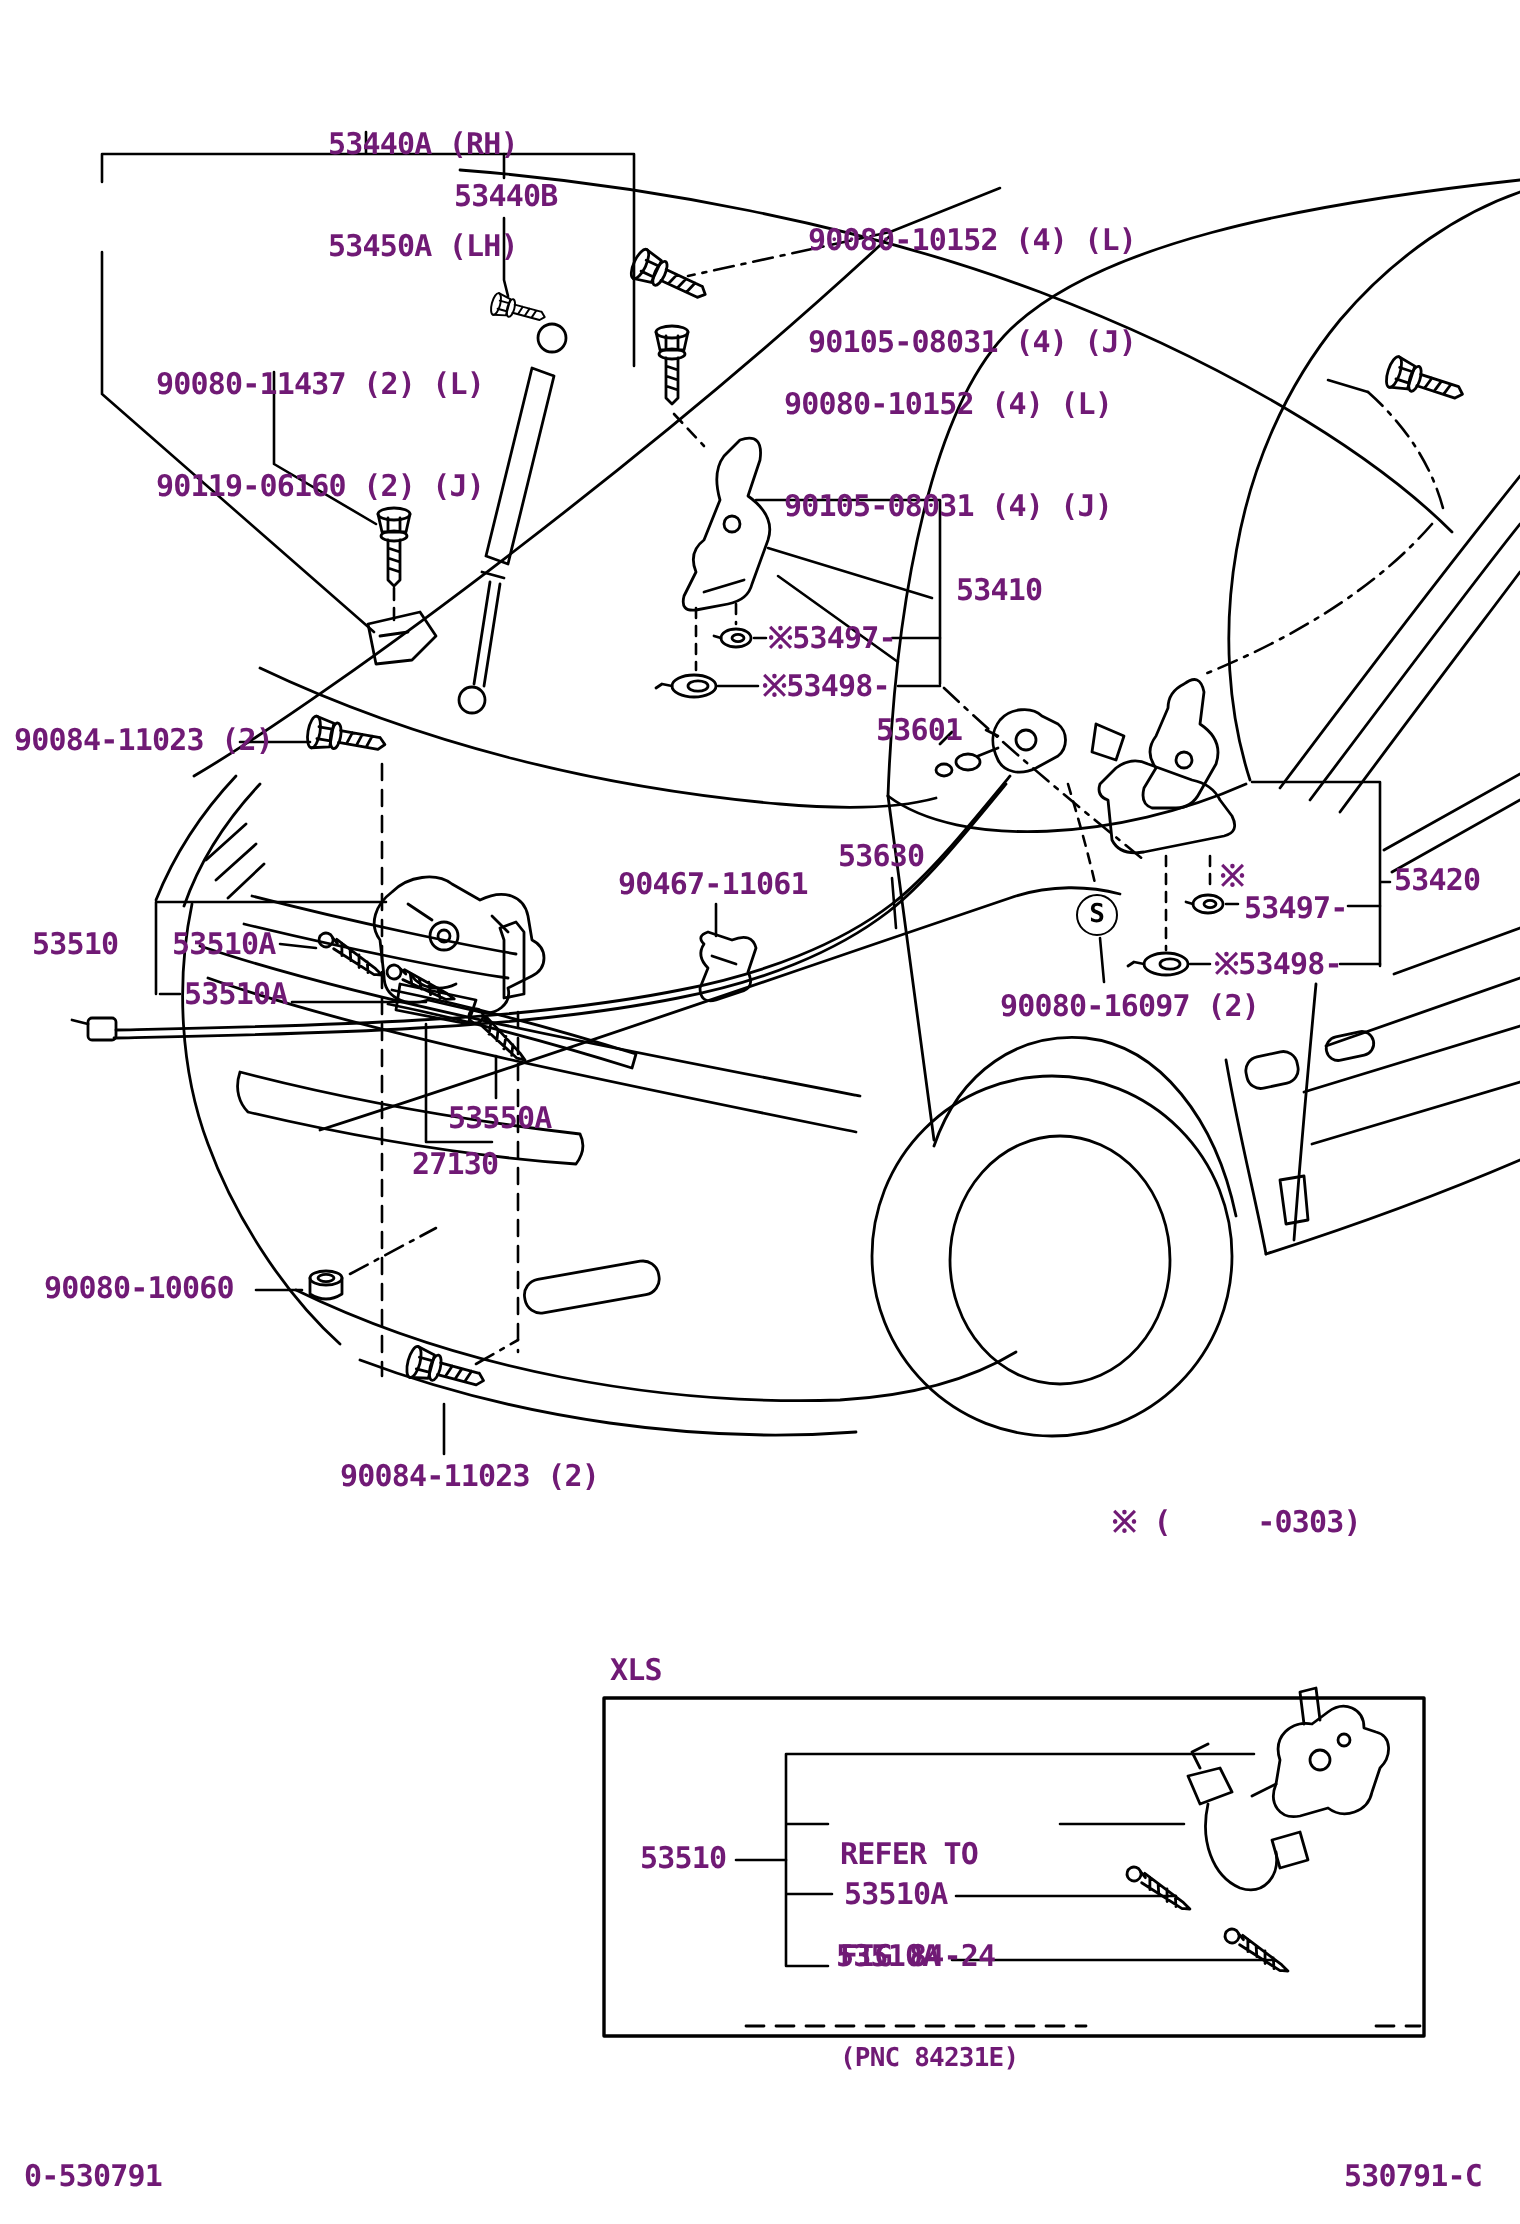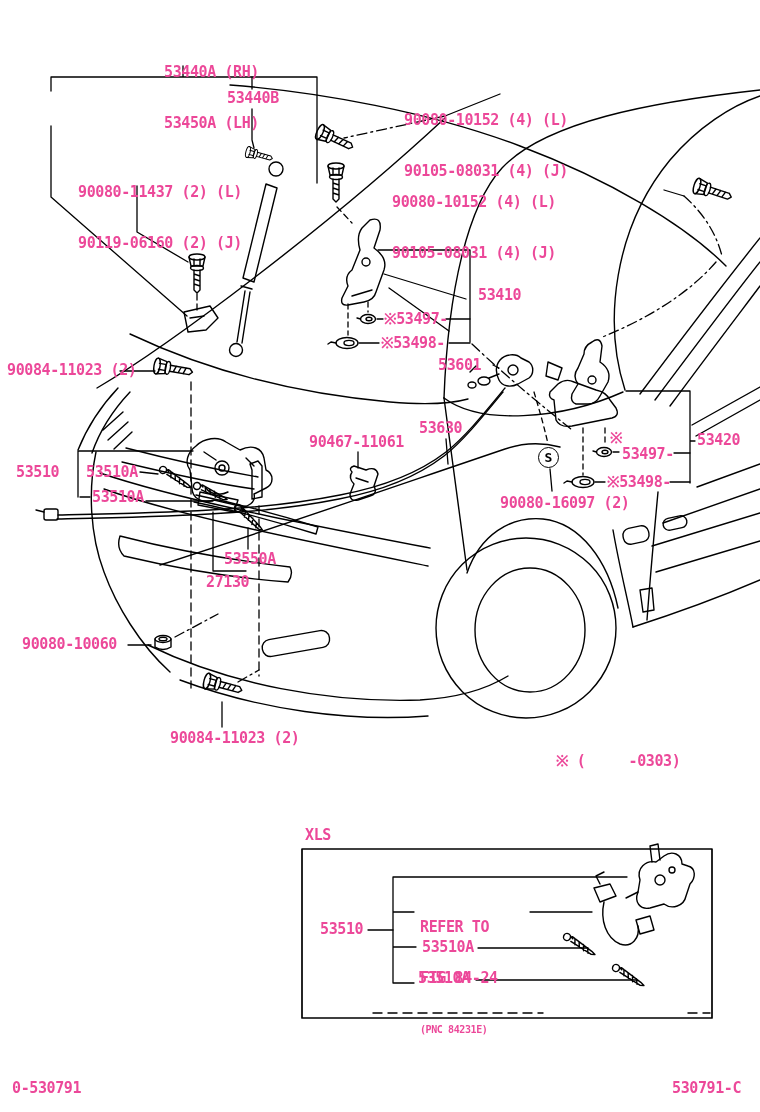--- a/index.html
+++ b/index.html
@@ -1,19 +1,19 @@
 <!DOCTYPE html>
 <html><head>
 <meta charset="utf-8">
 <style>
   html,body{margin:0;padding:0;background:#ffffff;}
   #page{position:relative;width:760px;height:1112px;background:#fff;overflow:hidden;
         font-family:"DejaVu Sans Mono",monospace;}
   svg{position:absolute;left:0;top:0;}
-  .lbl{position:absolute;font:700 15px "DejaVu Sans Mono",monospace;color:#ec4899;
+  .lbl{position:absolute;font:700 15px "DejaVu Sans Mono",monospace;color:#701a75;
        letter-spacing:-0.4px;line-height:17px;white-space:pre;}
   .s-badge{position:absolute;width:21px;height:21px;border:1.7px solid #000;border-radius:50%;
        font:700 13px "DejaVu Sans Mono",monospace;color:#000;text-align:center;line-height:20px;
        background:#fff;box-sizing:border-box;}
 </style>
 </head>
 <body>
 
 <div id="page">
 
@@ -294,21 +294,21 @@
 <div class="lbl" style="left:206px;top:574px">27130</div>
 <div class="lbl" style="left:22px;top:636px">90080-10060</div>
 <div class="lbl" style="left:170px;top:730px">90084-11023 (2)</div>
 <div class="lbl" style="left:556px;top:753px">※ (     -0303)</div>
 
 <div class="lbl" style="left:305px;top:827px">XLS</div>
 <div class="lbl" style="left:320px;top:921px">53510</div>
 <div class="lbl" style="left:420px;top:885px">
   <div>REFER TO</div>
   <div>FIG 84-24</div>
-  <div style="font-size:10px">(PNC 84231E)</div>
+  <div style="font-size:13px">(PNC 84231E)</div>
 </div>
 <div class="lbl" style="left:422px;top:939px">53510A</div>
 <div class="lbl" style="left:418px;top:970px">53510A</div>
 
 <div class="lbl" style="left:12px;top:1080px">0-530791</div>
 <div class="lbl" style="left:672px;top:1080px">530791-C</div>
 
 </div>
 
 </body></html>

